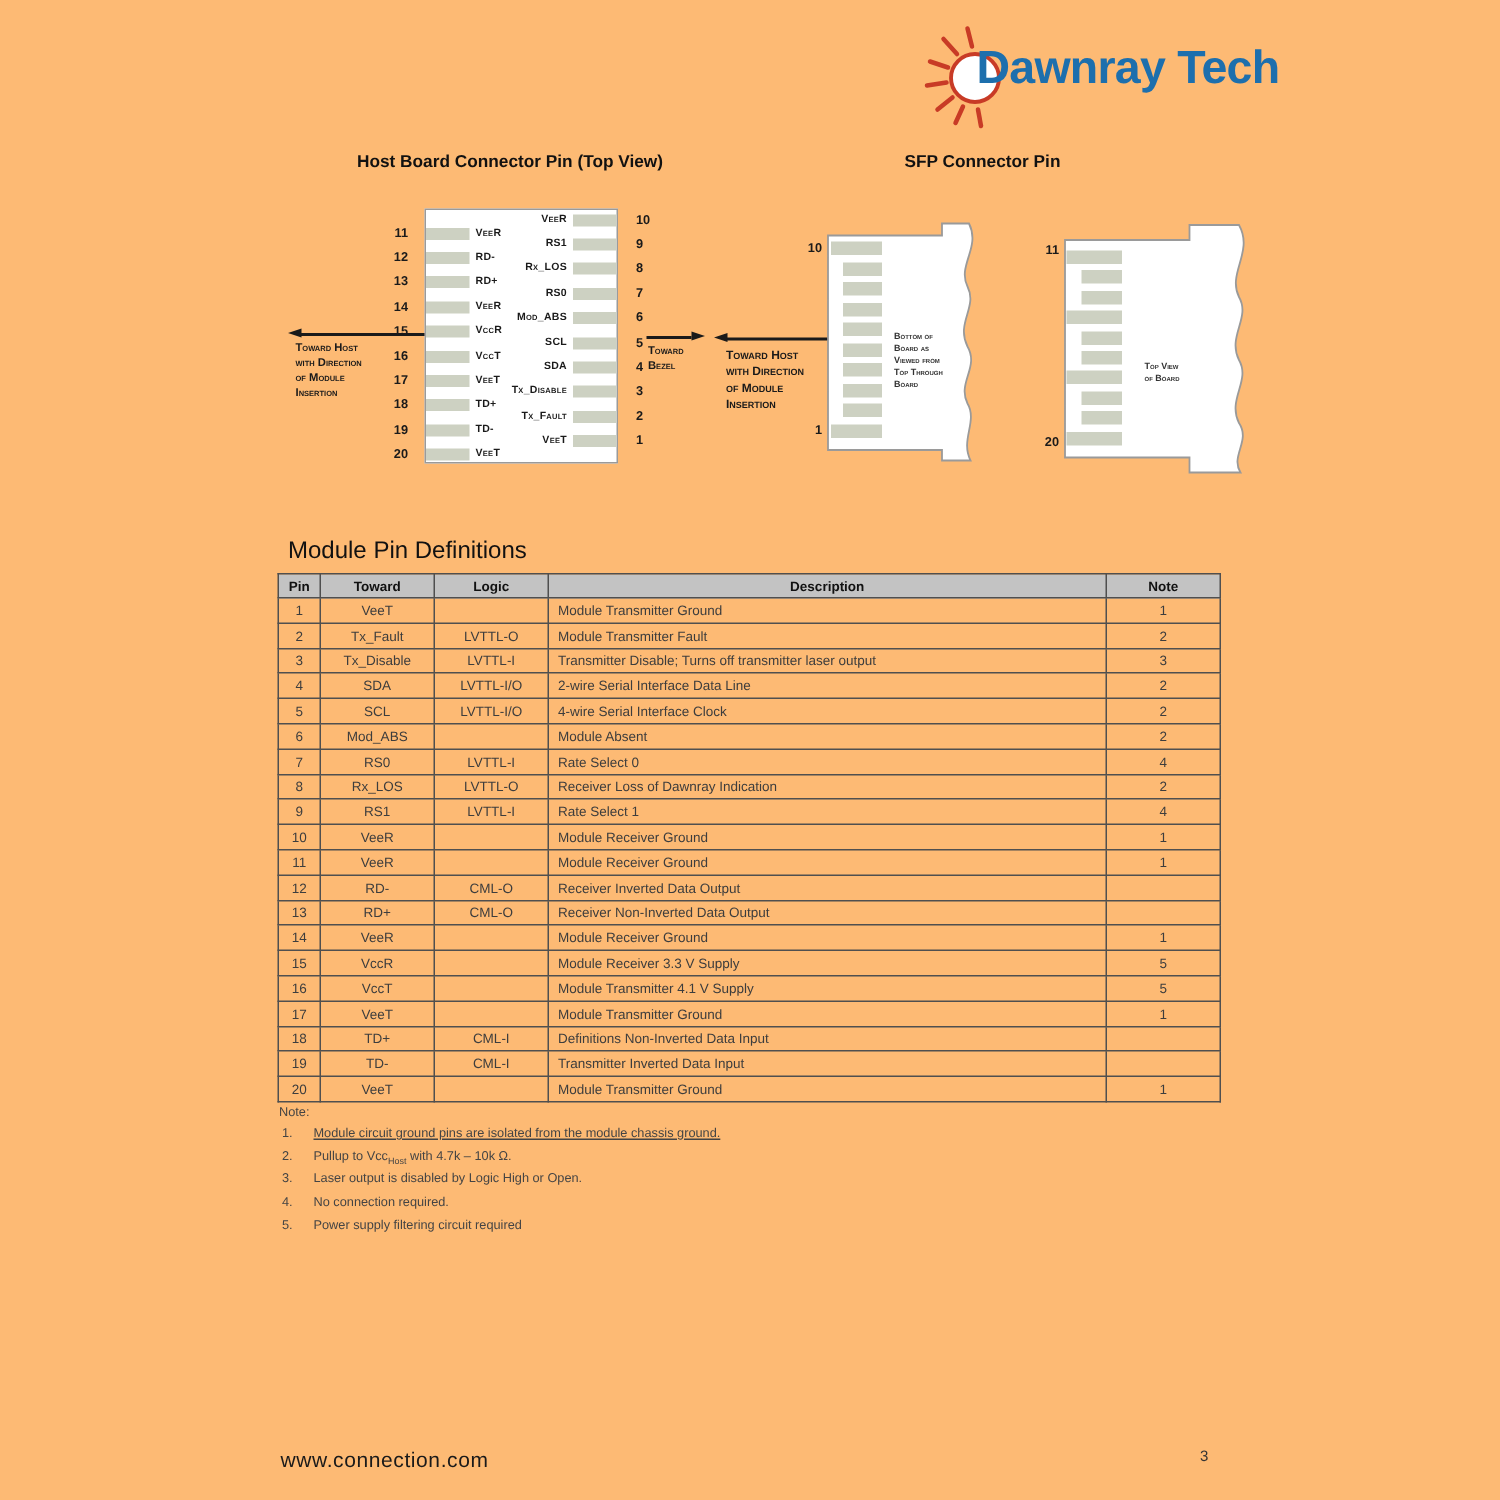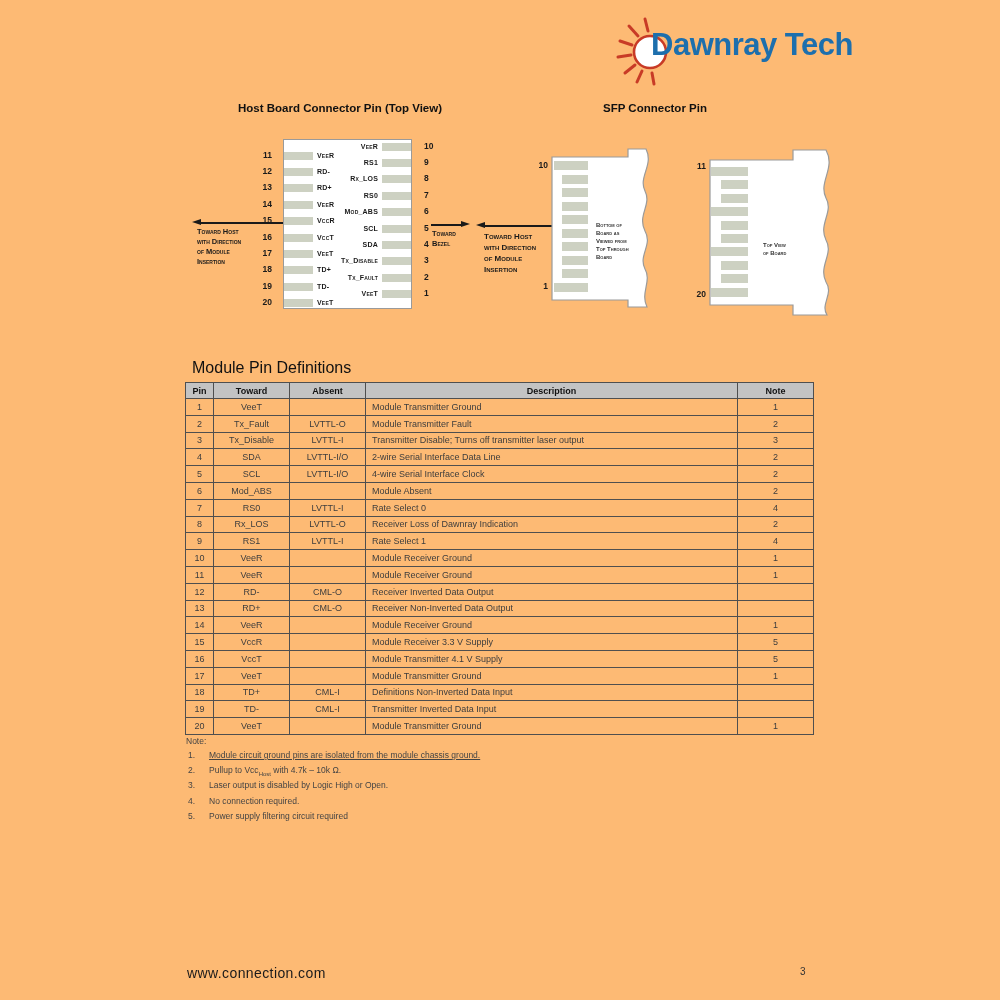--- a/index.html
+++ b/index.html
@@ -222,21 +222,21 @@
       <col style="width:28px">
         <col style="width:76px">
         <col style="width:76px">
         <col style="width:372px">
         <col style="width:76px">
     </colgroup>
     <thead>
         <tr id="pin-table-head-row">
           <th>Pin</th>
           <th>Toward</th>
-          <th>Absent</th>
+          <th>Logic</th>
           <th>Description</th>
           <th>Note</th>
         </tr>
       </thead>
     <tbody id="pin-table-body">
         <tr>
           <td>1</td>
           <td>VeeT</td>
           <td></td>
           <td class="desc">Module Transmitter Ground</td>

